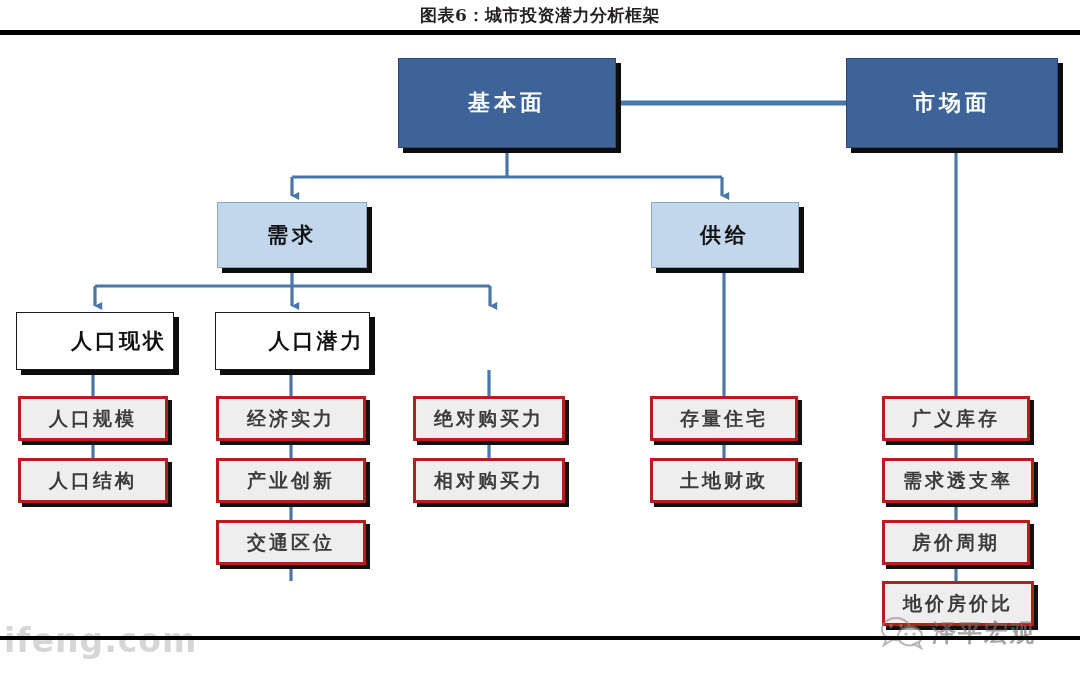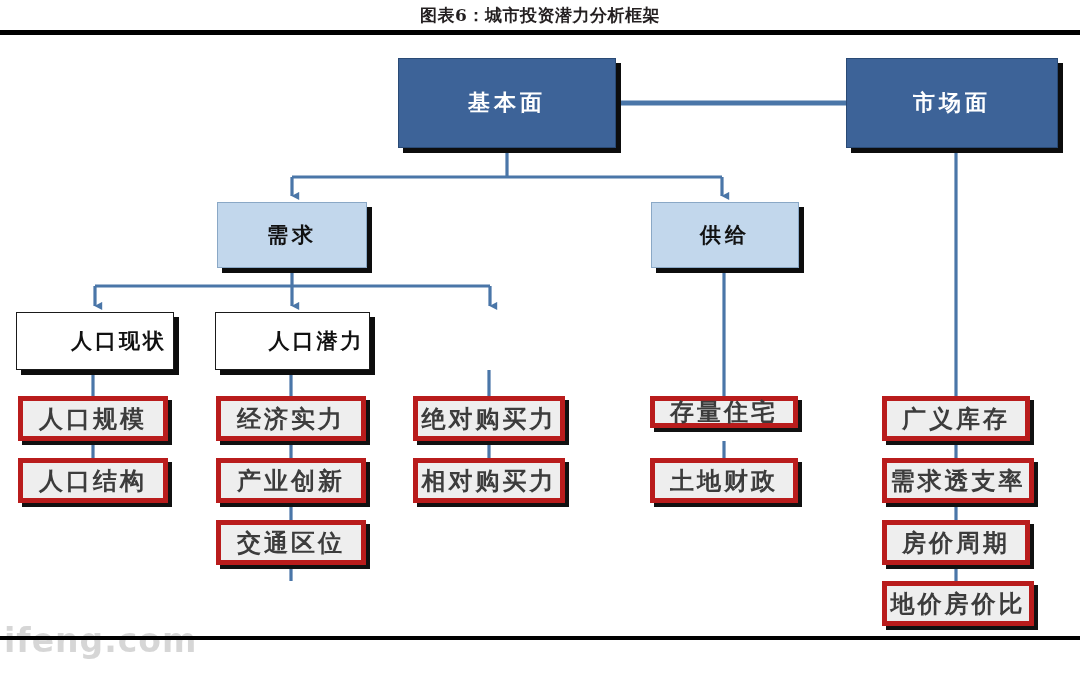--- a/index.html
+++ b/index.html
@@ -55,22 +55,22 @@
   }
   .lvl2{
     background:#c2d7ec;border:1px solid #8aa8c6;color:#111;
     font-size:21px;font-weight:700;letter-spacing:4px;
   }
   .lvl3{
     background:#ffffff;border:1px solid #1a1a1a;color:#111;
     font-size:21px;font-weight:600;letter-spacing:3px;padding-left:48px;
   }
   .leaf{
-    background:#eeeeee;border:5px solid #b91c1c;color:#3c3c3c;
-    font-size:24px;font-weight:600;letter-spacing:3px;
+    background:#eeeeee;border:3px solid #b91c1c;color:#3c3c3c;
+    font-size:19px;font-weight:600;letter-spacing:3px;
     box-shadow:4px 4px 0 0 #111;
   }
 </style>
 </head>
 <body>
 
 <div id="canvas">
 
   <div class="title">图表6：城市投资潜力分析框架</div>
   <div class="rule-top"></div>
@@ -155,38 +155,51 @@
     <span>交通区位</span>
   </div>
 
   <div class="node leaf" style="left:413px;top:396px;width:152px;height:45px">
     <span>绝对购买力</span>
   </div>
   <div class="node leaf" style="left:413px;top:458px;width:152px;height:45px">
     <span>相对购买力</span>
   </div>
 
-  <div class="node leaf" style="left:650px;top:396px;width:148px;height:32px">
+  <div class="node leaf" style="left:650px;top:396px;width:148px;height:45px">
     <span>存量住宅</span>
   </div>
   <div class="node leaf" style="left:650px;top:458px;width:148px;height:45px">
     <span>土地财政</span>
   </div>
 
   <div class="node leaf" style="left:882px;top:396px;width:148px;height:45px">
     <span>广义库存</span>
   </div>
   <div class="node leaf" style="left:882px;top:458px;width:152px;height:45px">
     <span>需求透支率</span>
   </div>
   <div class="node leaf" style="left:882px;top:520px;width:148px;height:45px">
     <span>房价周期</span>
   </div>
   <div class="node leaf" style="left:882px;top:581px;width:152px;height:45px">
     <span>地价房价比</span>
   </div>
 
   <div class="wm-ifeng">ifeng.com</div>
+  <div class="wm-wechat">
+    <svg width="46" height="34" viewBox="0 0 46 34">
+      <ellipse cx="16" cy="13" rx="14" ry="11" fill="none" stroke="#8a8a8a" stroke-width="2"></ellipse>
+      <path d="M7,21 L4,29 L12,24 Z" fill="none" stroke="#8a8a8a" stroke-width="2"></path>
+      <circle cx="11" cy="10" r="1.9" fill="#8a8a8a"></circle>
+      <circle cx="21" cy="10" r="1.9" fill="#8a8a8a"></circle>
+      <ellipse cx="30" cy="20" rx="12" ry="9.5" fill="#fff" stroke="#8a8a8a" stroke-width="2"></ellipse>
+      <path d="M38,26 L41,32 L34,28 Z" fill="#fff" stroke="#8a8a8a" stroke-width="2"></path>
+      <circle cx="26" cy="18" r="1.6" fill="#8a8a8a"></circle>
+      <circle cx="34" cy="18" r="1.6" fill="#8a8a8a"></circle>
+    </svg>
+    <span class="wm-text">泽平宏观</span>
+  </div>
 
   <div class="rule-bottom"></div>
   <div class="source">资料来源：恒大研究院</div>
 
 </div>
 
 </body></html>

